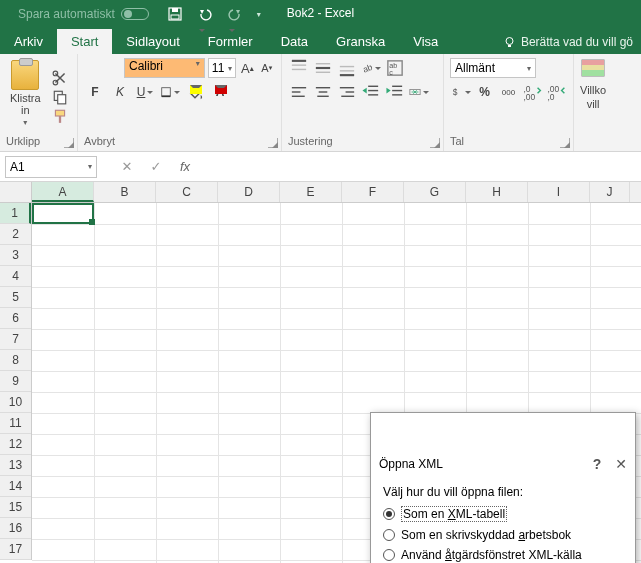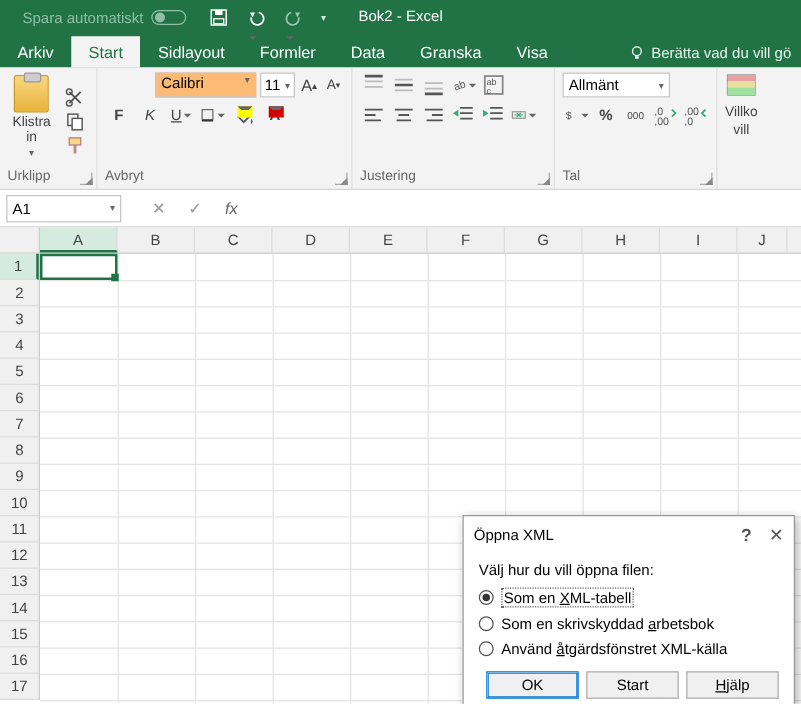--- a/index.html
+++ b/index.html
@@ -66,21 +66,21 @@
 .row-h.sel{background:#d6ebdf;border-right:2px solid #217346;}
 .cells{position:absolute;top:21px;left:32px;right:0;bottom:0;}
 .cell-grid{position:relative;width:100%;height:100%;}
 .gl-v{position:absolute;top:0;bottom:0;width:0;border-right:1px solid #e4e4e4;}
 .gl-h{position:absolute;left:0;right:0;height:0;border-bottom:1px solid #e4e4e4;}
 .sel-cell{position:absolute;top:0;left:0;width:62px;height:21px;border:2px solid #217346;box-sizing:border-box;}
 .sel-cell::after{content:"";position:absolute;right:-3px;bottom:-3px;width:6px;height:6px;background:#217346;}
 
 
 .dialog{position:absolute;top:412px;left:370px;width:266px;background:#fff;border:1px solid #999;box-shadow:2px 2px 8px rgba(0,0,0,0.3);font-size:12px;}
-.dialog-title{height:30px;display:flex;align-items:center;padding:0 8px;justify-content:space-between;}
+.dialog-title{height:30px;display:flex;align-items:center;padding:0 8px;justify-content:space-between;margin-top:36px;}
 .dialog-title-right{display:flex;gap:14px;align-items:center;font-size:14px;color:#555;}
 .dcontent{padding:6px 12px 10px 12px;}
 .opt{display:flex;align-items:center;gap:6px;padding:3px 0;}
 .radio{width:12px;height:12px;border:1px solid #555;border-radius:50%;position:relative;flex-shrink:0;}
 .radio.checked::after{content:"";position:absolute;top:2px;left:2px;width:6px;height:6px;background:#333;border-radius:50%;}
 .opt-label u{text-decoration:underline;}
 .dbuttons{display:flex;gap:6px;padding-top:8px;justify-content:flex-start; padding-left:6px;align-items:center;}
 .dbtn{width:74px;height:22px;border:1px solid #adadad;background:#f0f0f0;display:flex;align-items:center;justify-content:center;}
 .dbtn.default{border:1px solid #0078d7;box-shadow:inset 0 0 0 1px #0078d7;}
 .arrow-down{font-size:8px;color:#666;}

